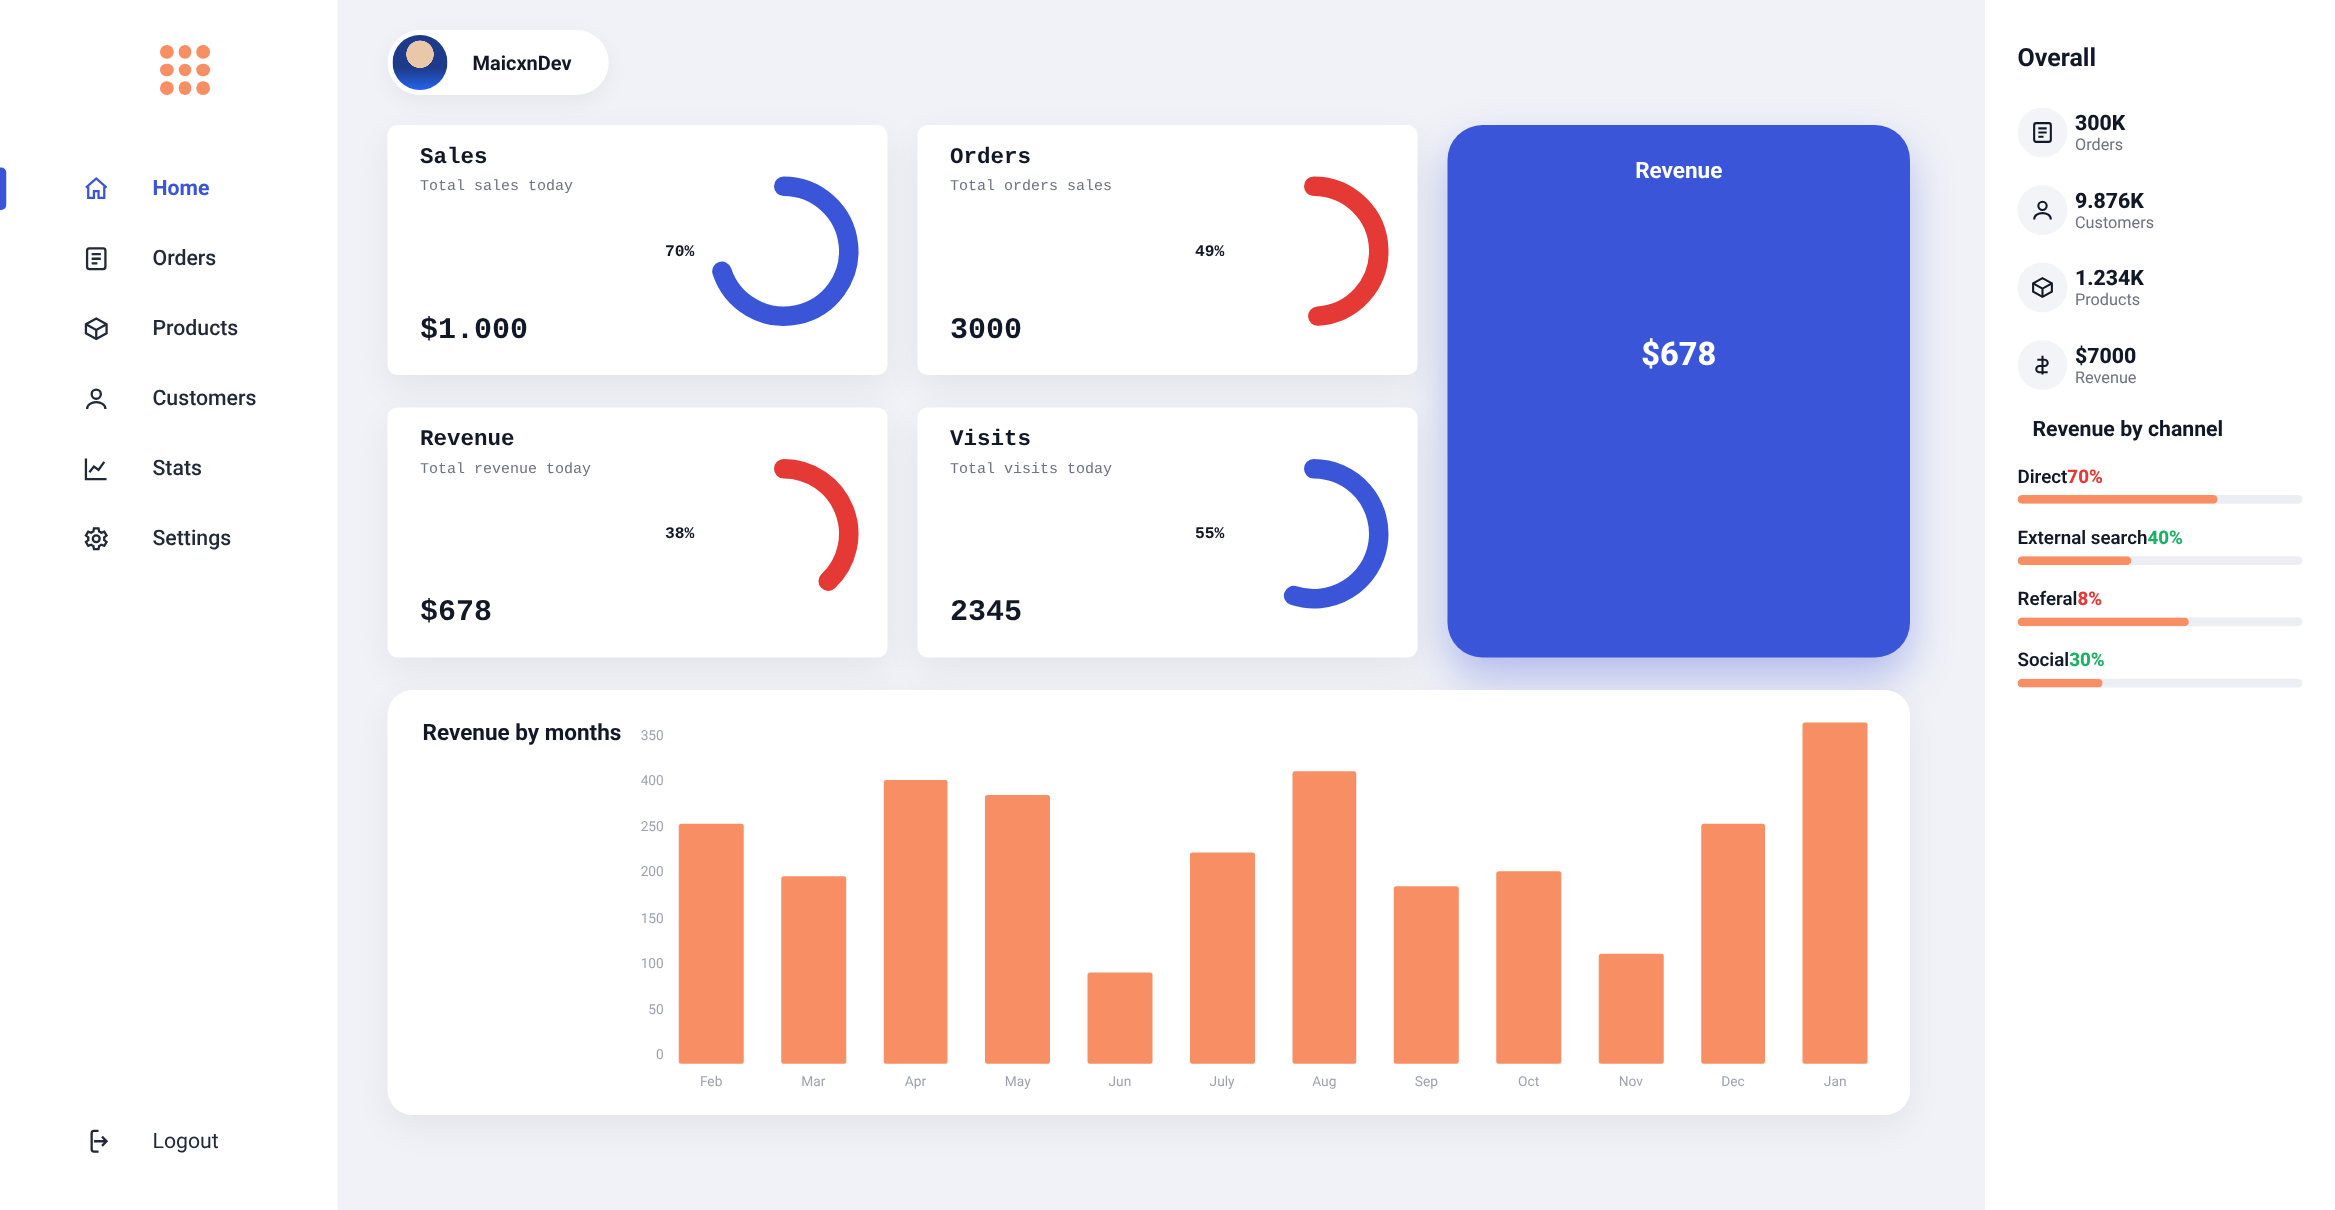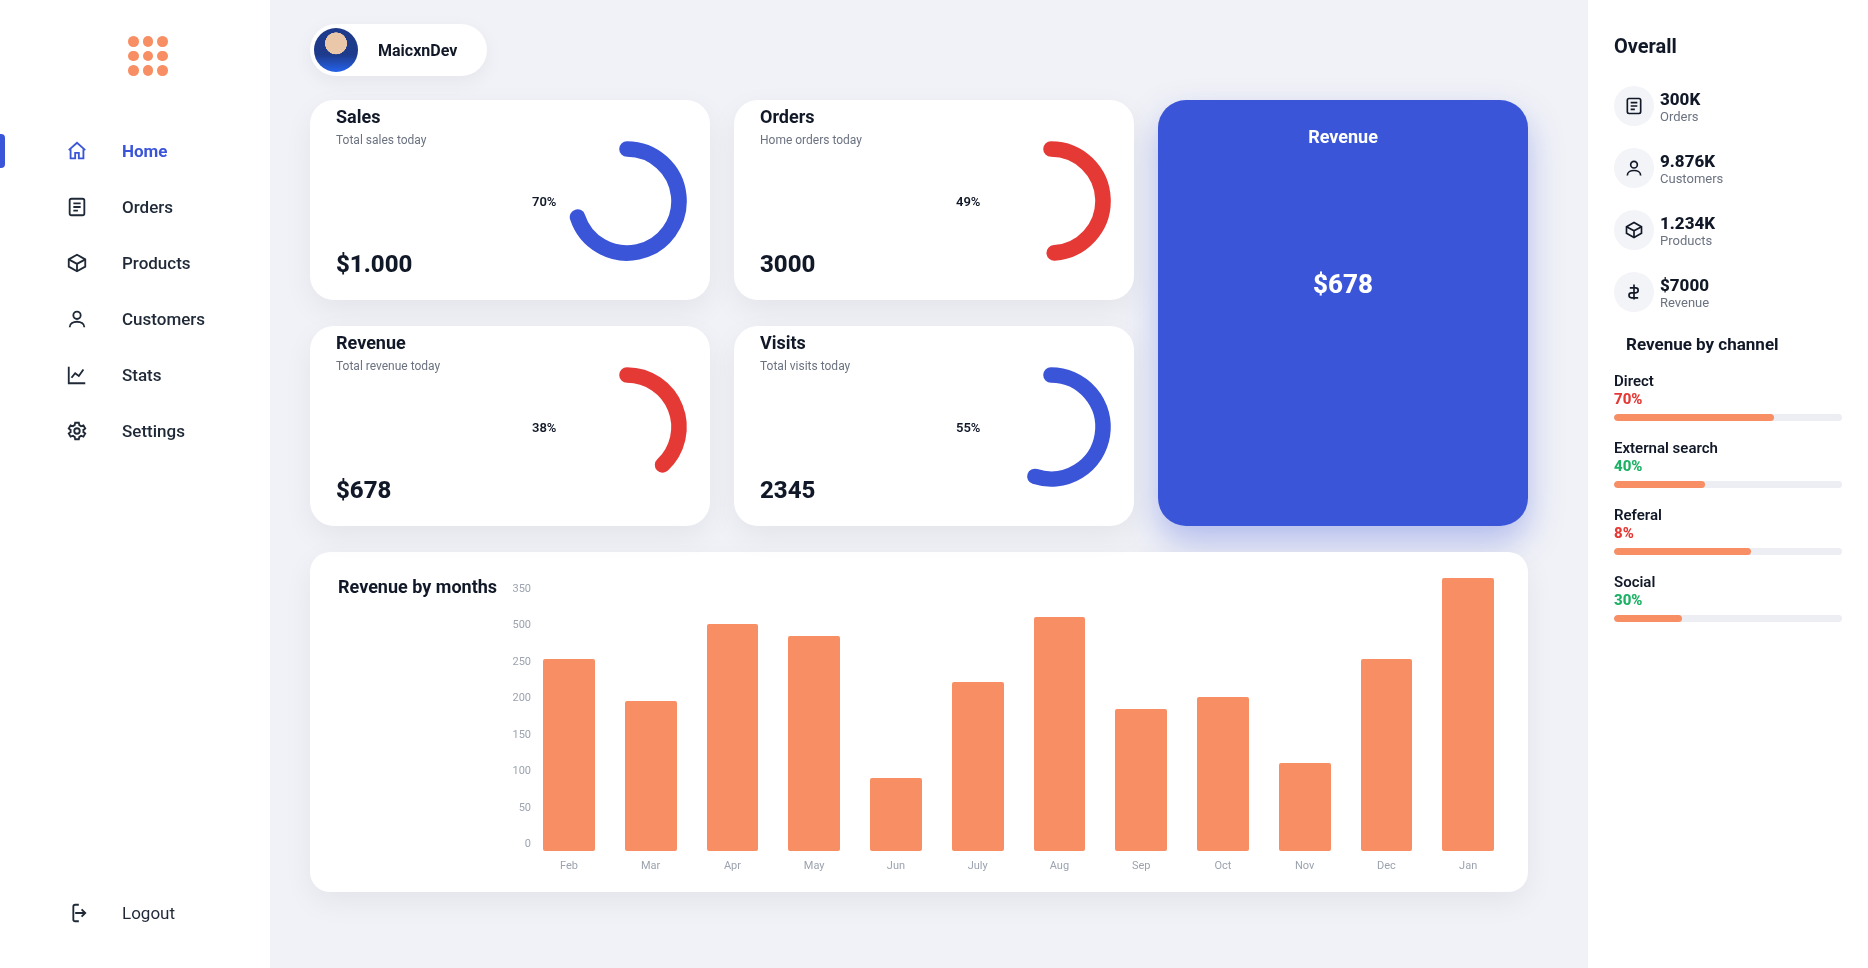--- a/index.html
+++ b/index.html
@@ -82,23 +82,23 @@
   }
   .username { font-weight:700; font-size:16px; }
 
   .grid {
     display:grid;
     grid-template-columns: 400px 400px 370px;
     gap: 26px 24px;
     align-items:start;
   }
   .card {
-    background:#fff; border-radius:24px; padding:6px 26px 24px;
+    background:#fff; border-radius:8px; padding:16px 26px 24px;
     box-shadow: 0 10px 30px rgba(17,24,39,.06);
-    height: 200px; position:relative;
+    height: 200px; position:relative;font-family:Liberation Mono, monospace;
   }
   .card h3 { margin:0 0 6px; font-size:18px; font-weight:700; }
   .card .sub { font-size:12px; color:var(--muted); }
   .card .val { position:absolute; left:26px; bottom:22px; font-size:24px; font-weight:800; }
   .donut-wrap { position:absolute; right:18px; top:36px; width:130px; height:130px; display:flex; align-items:center; justify-content:center; }
   .donut-wrap svg { width:130px; height:130px; }
   .donut-label { position:absolute; left:-30px; top:50%; transform:translateY(-50%); font-size:13px; font-weight:600; }
 
   .big-card {
     grid-row: 1 / span 2;
@@ -138,21 +138,21 @@
   }
   .right h2 { margin:0 0 28px; font-size:20px; font-weight:700; }
   .stat { display:flex; align-items:center; gap:6px; margin-bottom:22px; }
   .stat .ic { width:40px; height:40px; border-radius:50%; background:#f3f4f8; display:flex; align-items:center; justify-content:center;}
   .stat .ic svg { width:20px; height:20px; }
   .stat .txt span:first-child { display:block; font-size:17px; font-weight:800; }
   .stat .txt span:last-child  { display:block; font-size:13px; color:var(--muted); }
 
   .right h3 { margin: 22px 12px 18px; font-size:17px; font-weight:700; }
   .ch { margin-bottom:18px; }
-  .ch .row { display:flex; justify-content:flex-start; font-size:15px; font-weight:600; margin-bottom:6px;flex-direction:column;}
+  .ch .row { display:flex; justify-content:flex-start; font-size:15px; font-weight:600; margin-bottom:6px;}
   .ch .row .pct.red   { color: var(--red);  font-weight:800;}
   .ch .row .pct.green { color: var(--green);font-weight:800;}
   .ch .track { height:7px; background:#eceef4; border-radius:6px; overflow:hidden;}
   .ch .fill  { height:100%; background: var(--coral); border-radius:6px;}
 </style>
 </head>
 <body>
 
 <aside class="sidebar">
   <div class="logo">
@@ -237,21 +237,21 @@
     <div class="val">$1.000</div>
     <div class="donut-wrap">
       <span class="donut-label">70%</span>
       <svg viewBox="0 0 100 100">
         <path d="M 50 10 A 40 40 0 1 1 11.957739348193861 62.3606797749979" stroke="#3b55d9" stroke-width="12" fill="none" stroke-linecap="round"></path>
       </svg>
     </div>
         </div>
       <div class="card">
     <h3>Orders</h3>
-    <div class="sub">Home orders today</div>
+    <div class="sub">Total orders sales</div>
     <div class="val">3000</div>
     <div class="donut-wrap">
       <span class="donut-label">49%</span>
       <svg viewBox="0 0 100 100">
         <path d="M 50 10 A 40 40 0 0 1 52.51162078117254 89.92106913713087" stroke="#e53935" stroke-width="12" fill="none" stroke-linecap="round"></path>
       </svg>
     </div>
         </div>
 
       <div class="big-card">
@@ -280,21 +280,21 @@
         <path d="M 50 10 A 40 40 0 1 1 37.63932022500211 88.04226065180615" stroke="#3b55d9" stroke-width="12" fill="none" stroke-linecap="round"></path>
       </svg>
     </div>
         </div>
 
       <div class="chart-card">
         <h3>Revenue by months</h3>
         <div class="plot">
           <div class="ylabels" id="ylabels">
               <span>350</span>
-              <span>500</span>
+              <span>400</span>
               <span>250</span>
               <span>200</span>
               <span>150</span>
               <span>100</span>
               <span>50</span>
               <span>0</span>
             </div>
           <div class="bars-outer">
             <div class="bars" id="bars">
                 <div class="bar" title="Feb: 250" style="height: 71.4286%;"></div>

